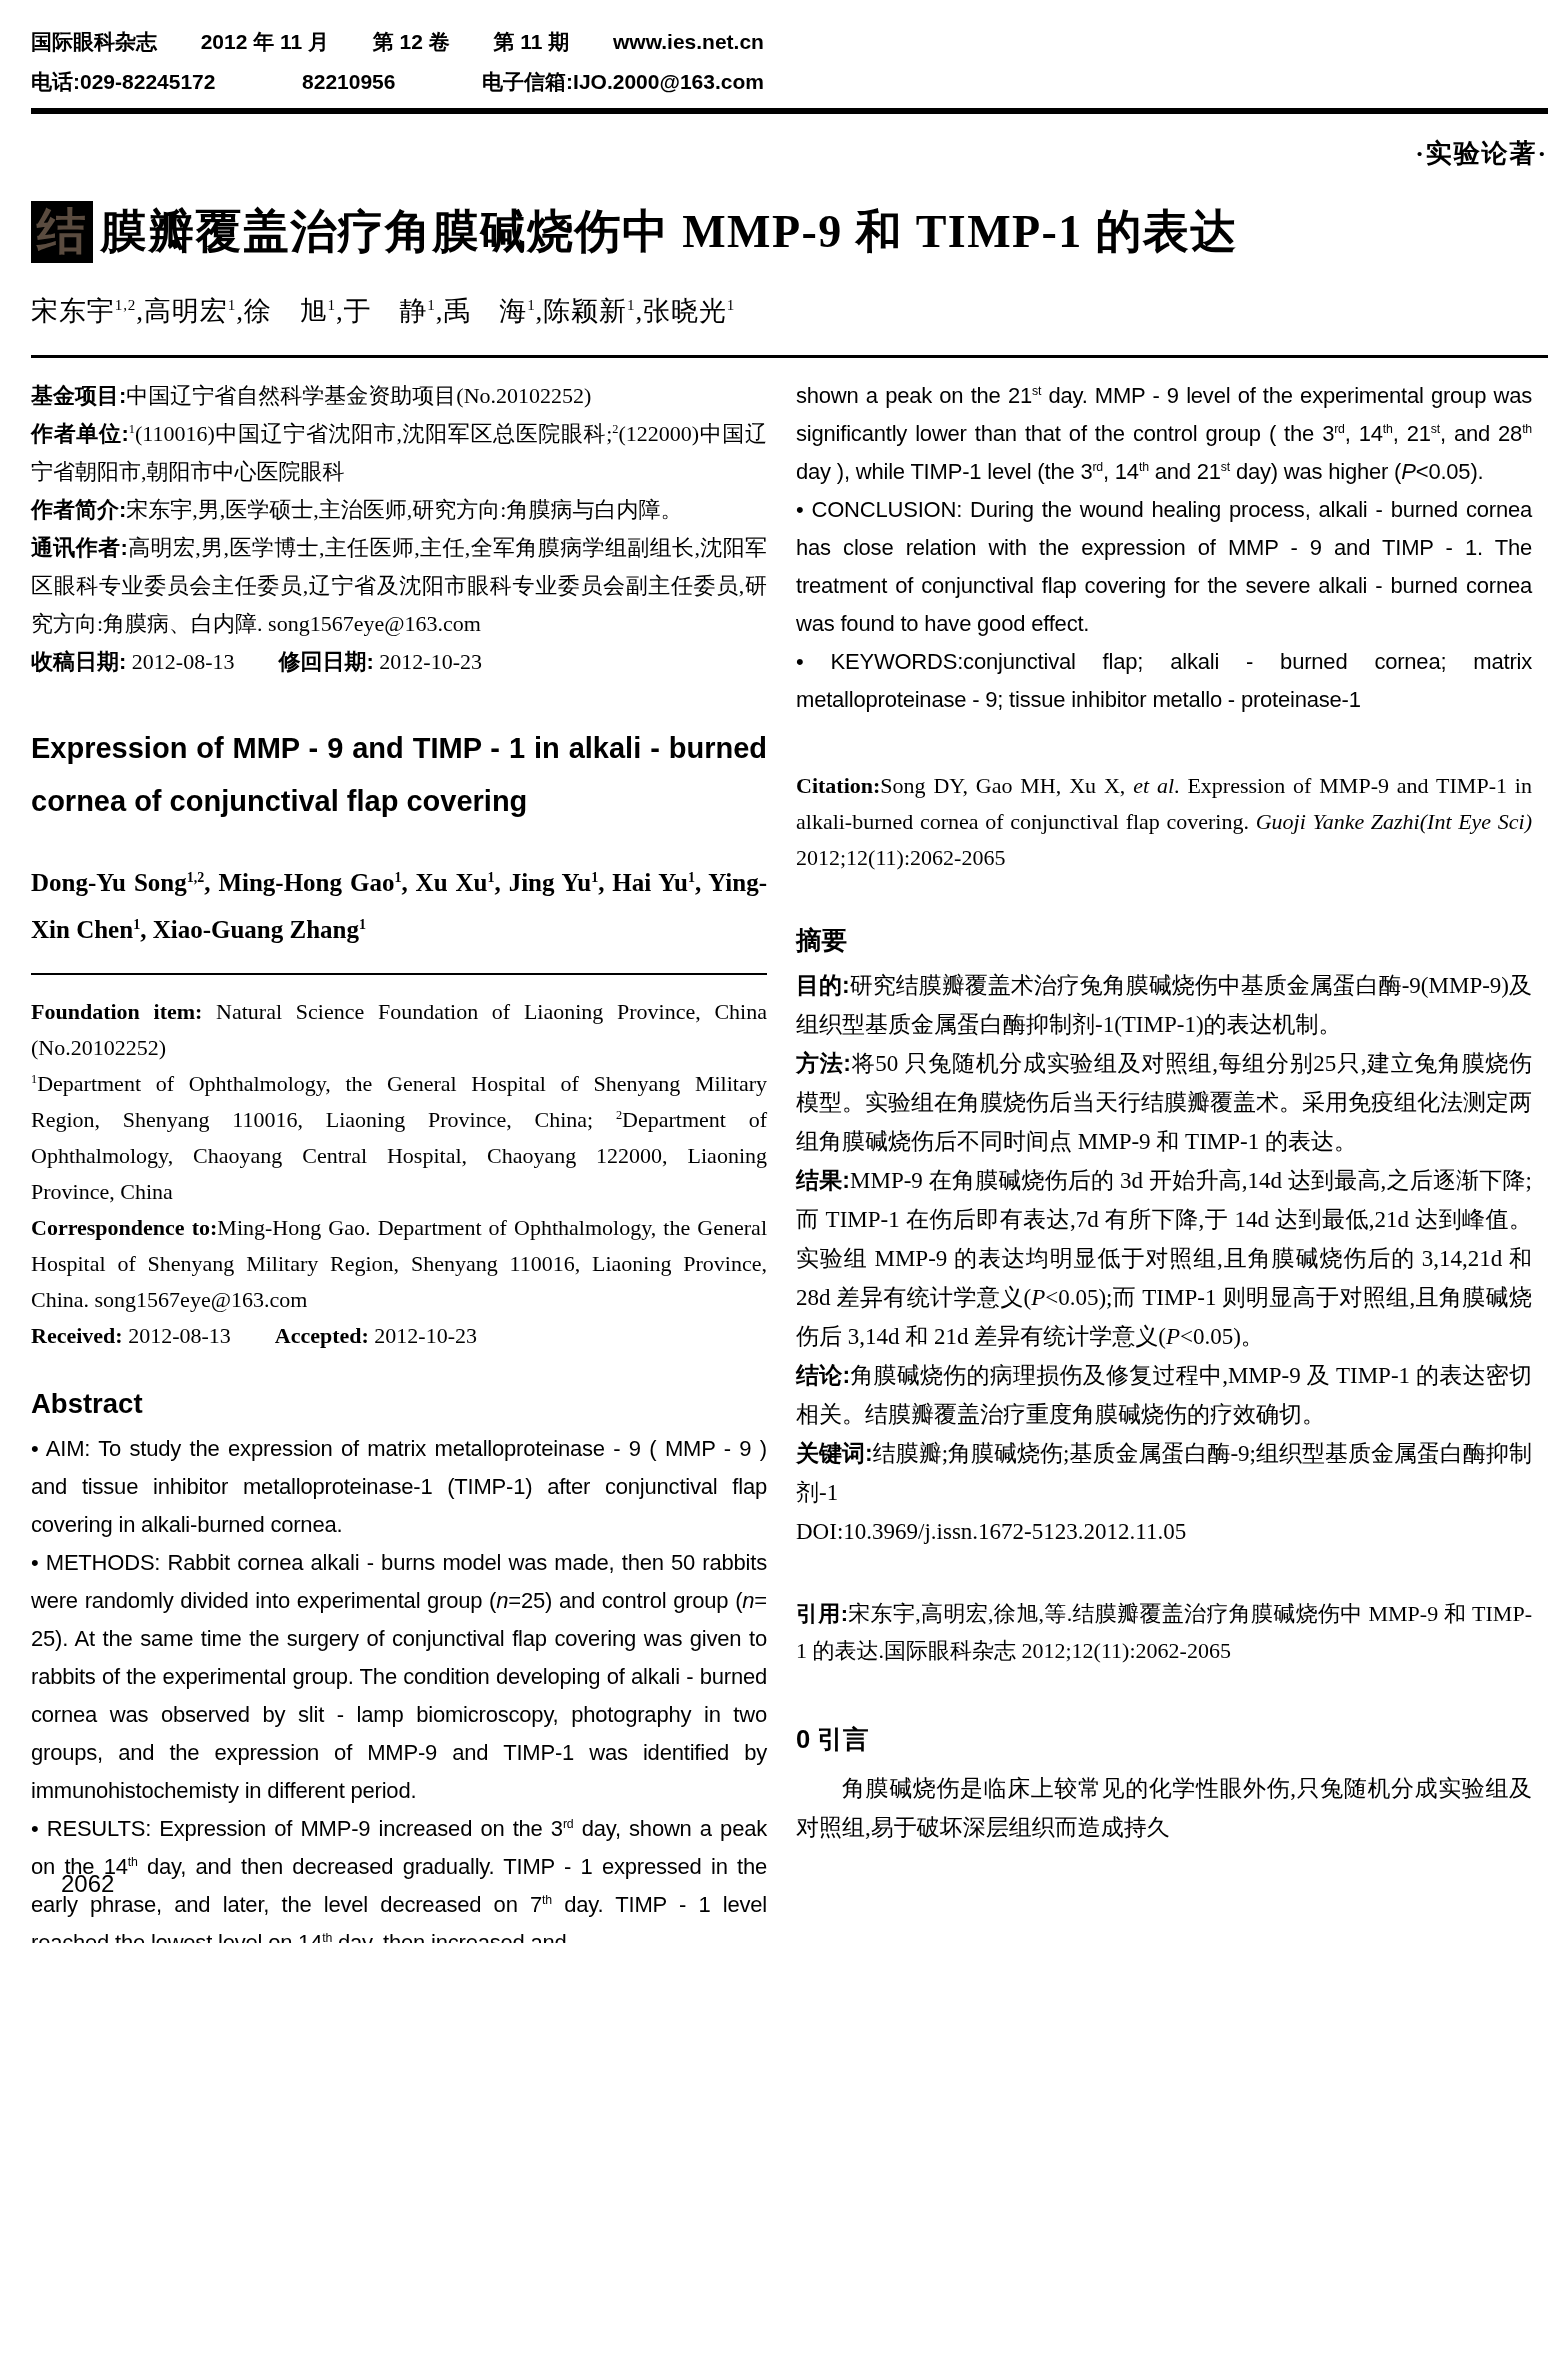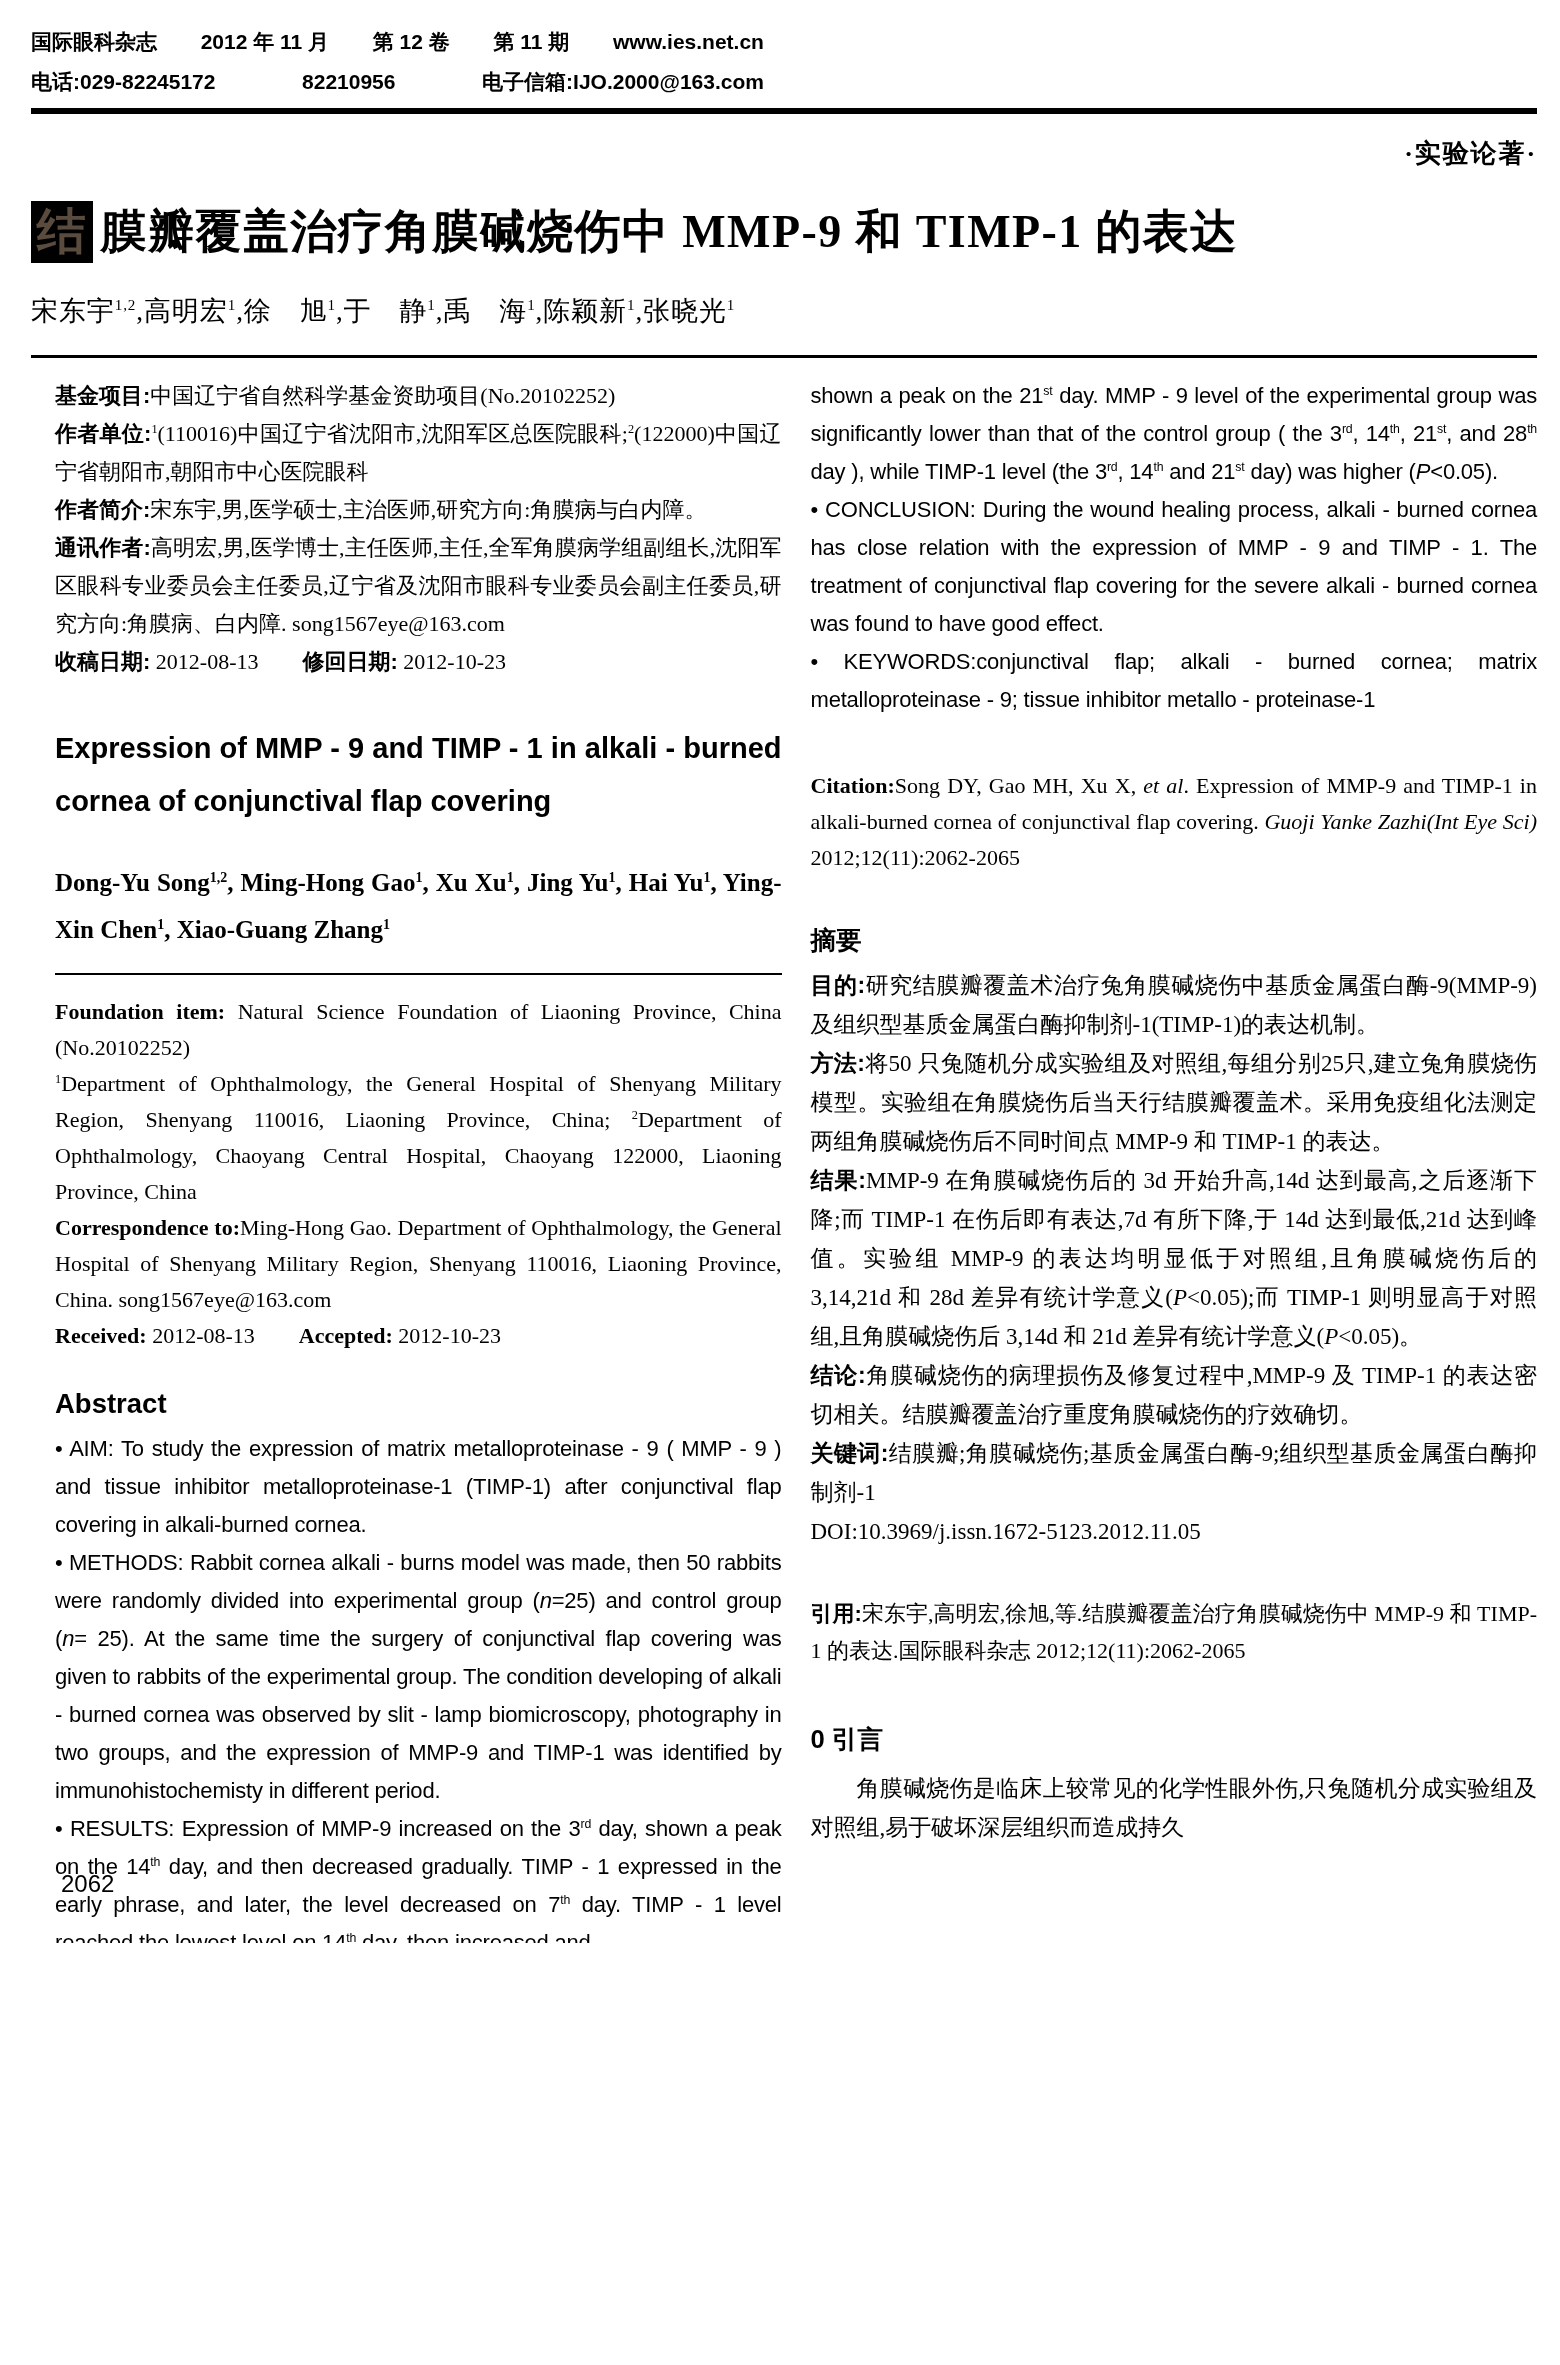--- a/index.html
+++ b/index.html
@@ -1,19 +1,19 @@
 <!DOCTYPE html>
 <html style="font-size:7.6px"><head>
 <meta charset="utf-8">
 <style>
   html,body { margin:0; padding:0; background:#ffffff; }
   .page {
     position:relative; width:1560px; height:1943px; background:#ffffff;
     color:#000; font-family:"Liberation Serif", serif; box-sizing:border-box;
-    padding:19px 23px 0 31px; overflow:hidden;
+    padding:19px 12px 0 31px; overflow:hidden;
   }
   sup { font-size:56%; line-height:0; vertical-align:super; }
   p { margin:0; }
 
   
   .hrow { width:733px; display:flex; justify-content:space-between; align-items:baseline;
           font-family:"Liberation Sans", sans-serif; font-weight:bold; font-size:21px; }
   .hrow.r1 { margin-top:8.5px; }
   .hrow.r2 { margin-top:12.3px; }
   .rule-thick { margin-top:12.3px; border-top:6.2px solid #000; }
@@ -25,21 +25,21 @@
   .title { margin:30px 0 0 0; font-size:46px; font-weight:bold; letter-spacing:1.4px;
            font-family:"Liberation Serif", serif; line-height:62px; }
   .dropcap { display:inline-block; width:62px; height:62px; background:#000; color:#5a4b3f;
              text-align:center; line-height:62px; font-size:49px; margin-right:7.6px;
              vertical-align:bottom; }
   .title sup, .authors-cn sup { font-weight:normal; }
   .authors-cn { margin-top:29px; font-size:27px; letter-spacing:0.9px; line-height:38px; }
   .rule-mid { margin-top:24.6px; border-top:3.3px solid #000; }
 
   
-  .columns { margin-top:19px; display:flex; gap:29px;margin-left:24px; }
+  .columns { margin-top:19px; display:flex; gap:29px; }
   .col { width:736px; }
 
   .cnfoot p { font-size:22px; line-height:38px; text-align:justify; }
   .cnfoot b, .cjk b, .zh-h, .abs-h { font-family:"Liberation Sans", sans-serif; }
 
   .entitle { margin-top:41px; font-family:"Liberation Sans", sans-serif; font-weight:bold;
              font-size:29px; line-height:53px; text-align:justify; }
   .enauthors { margin-top:31px; font-weight:bold; font-size:25px; line-height:47px;
                text-align:justify; }
   .rule-col { margin:20px 0 19px 0; border-top:2.8px solid #000; }

